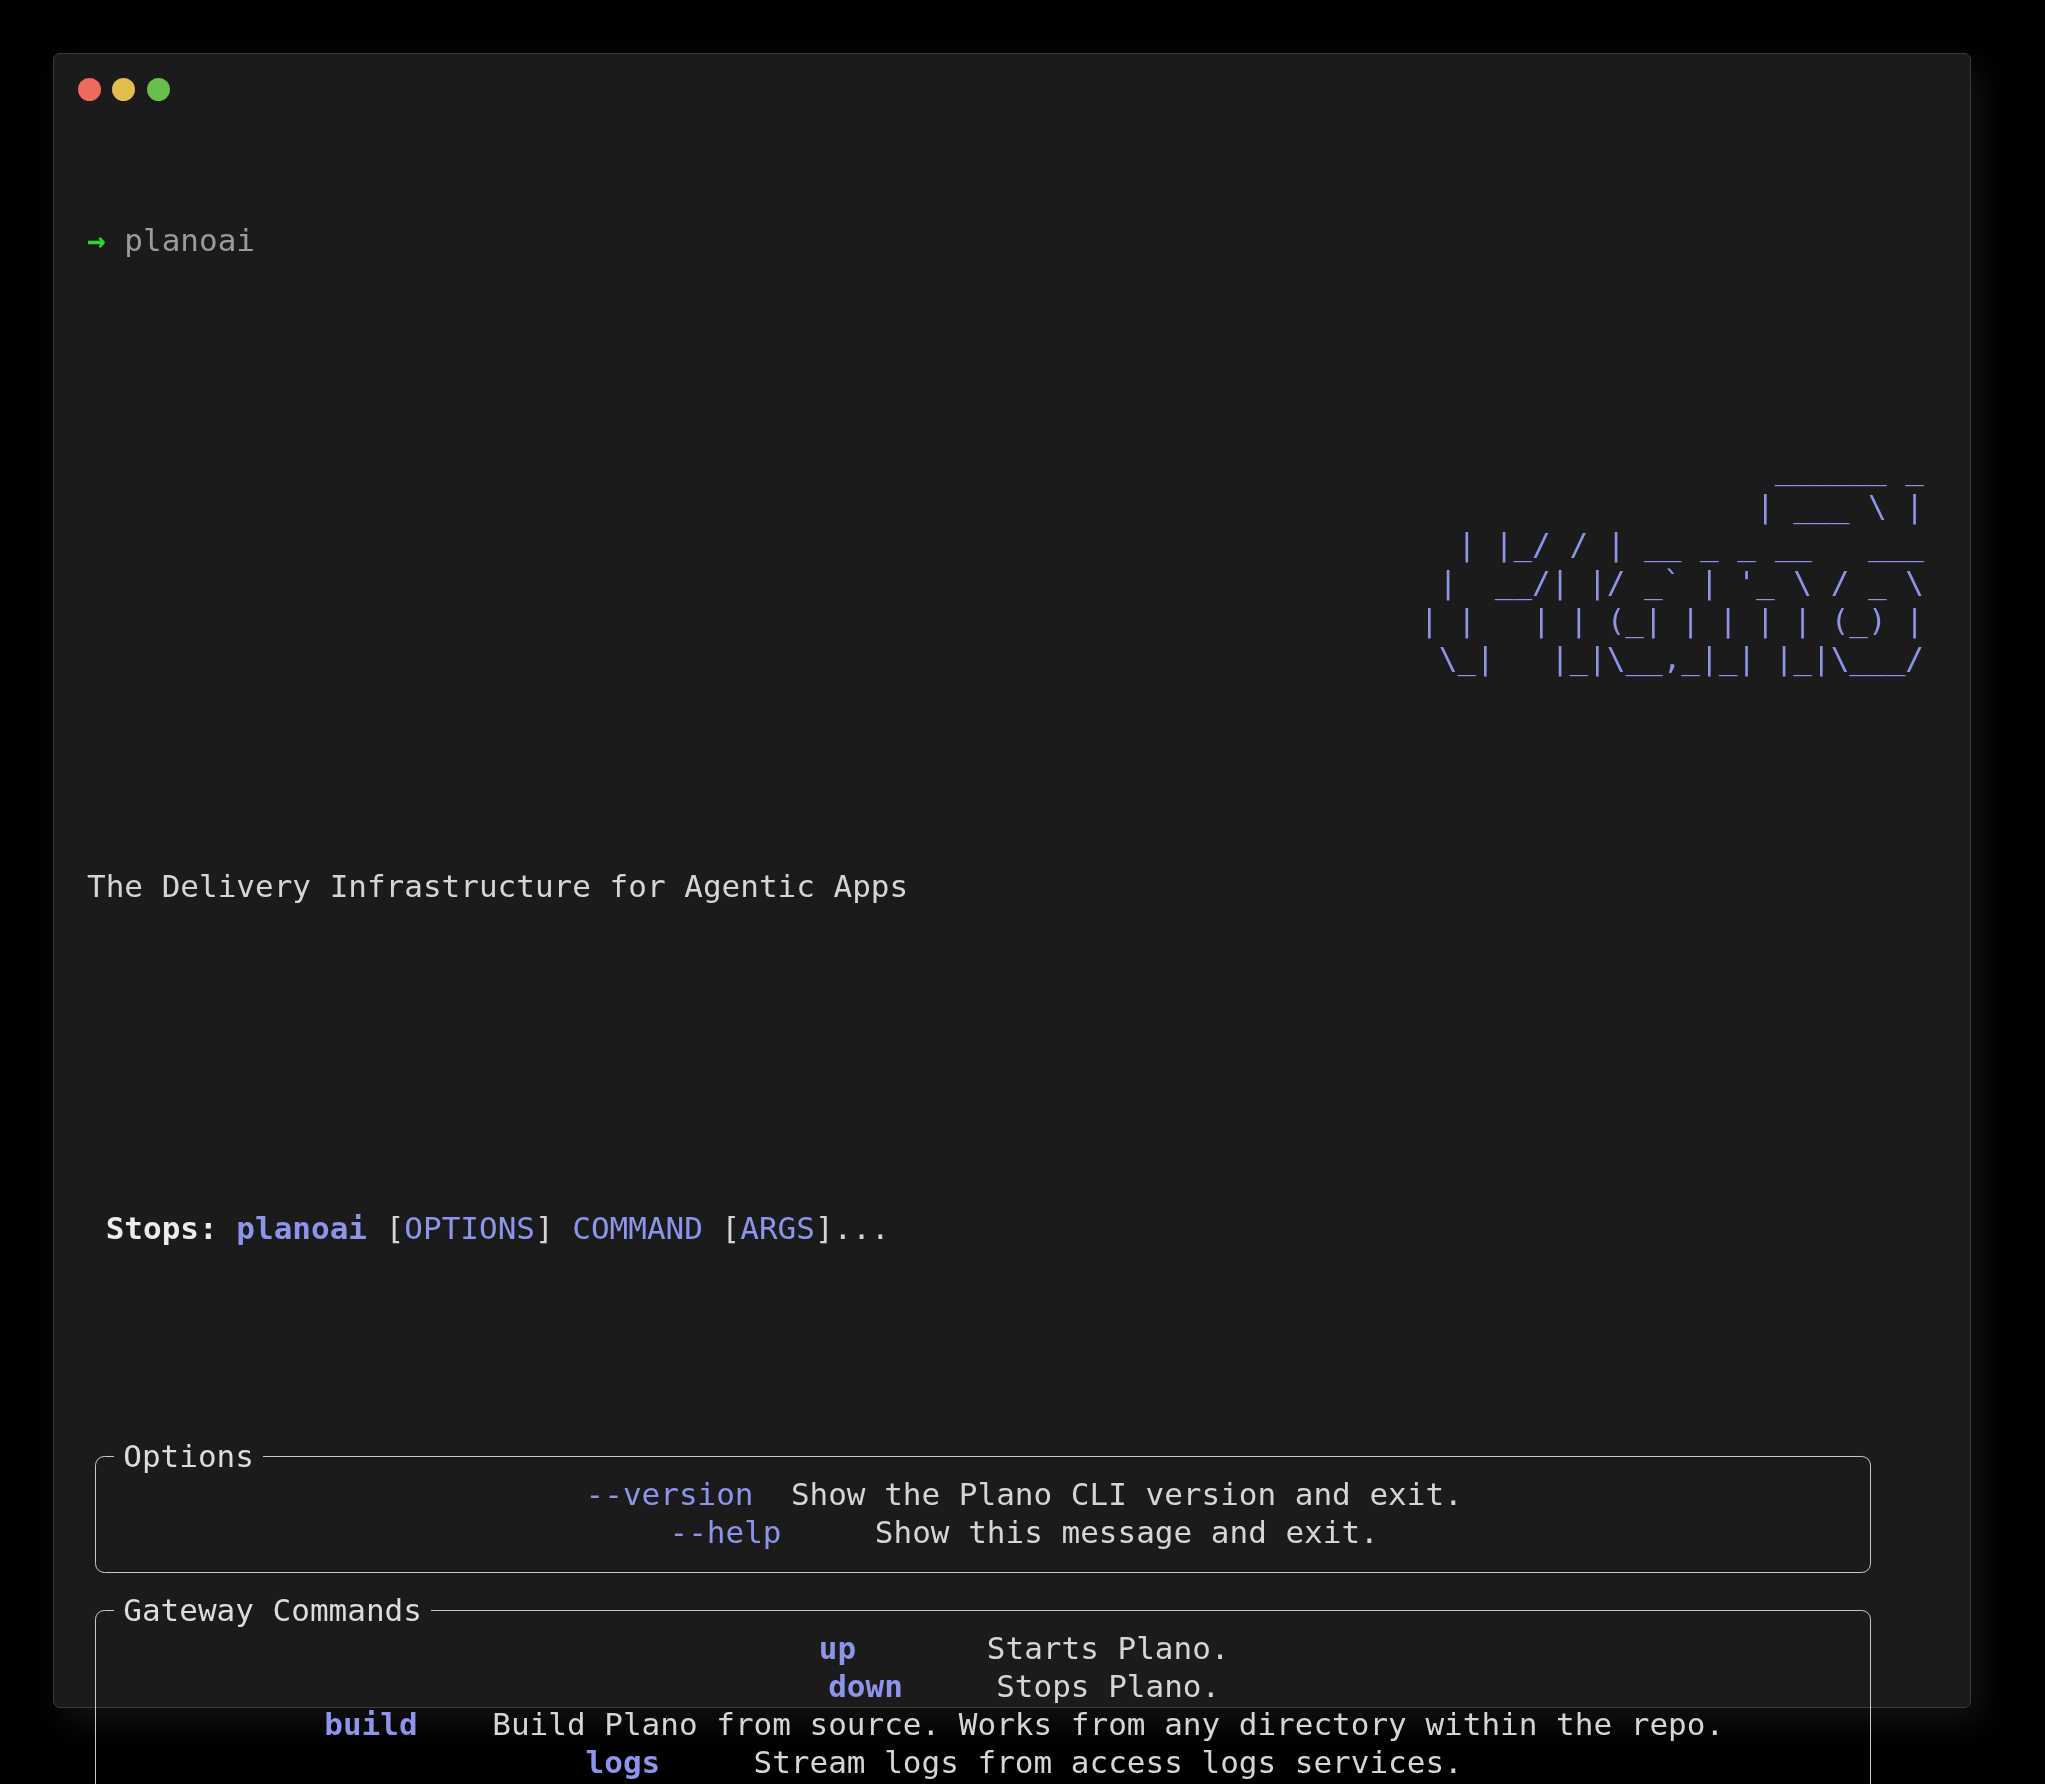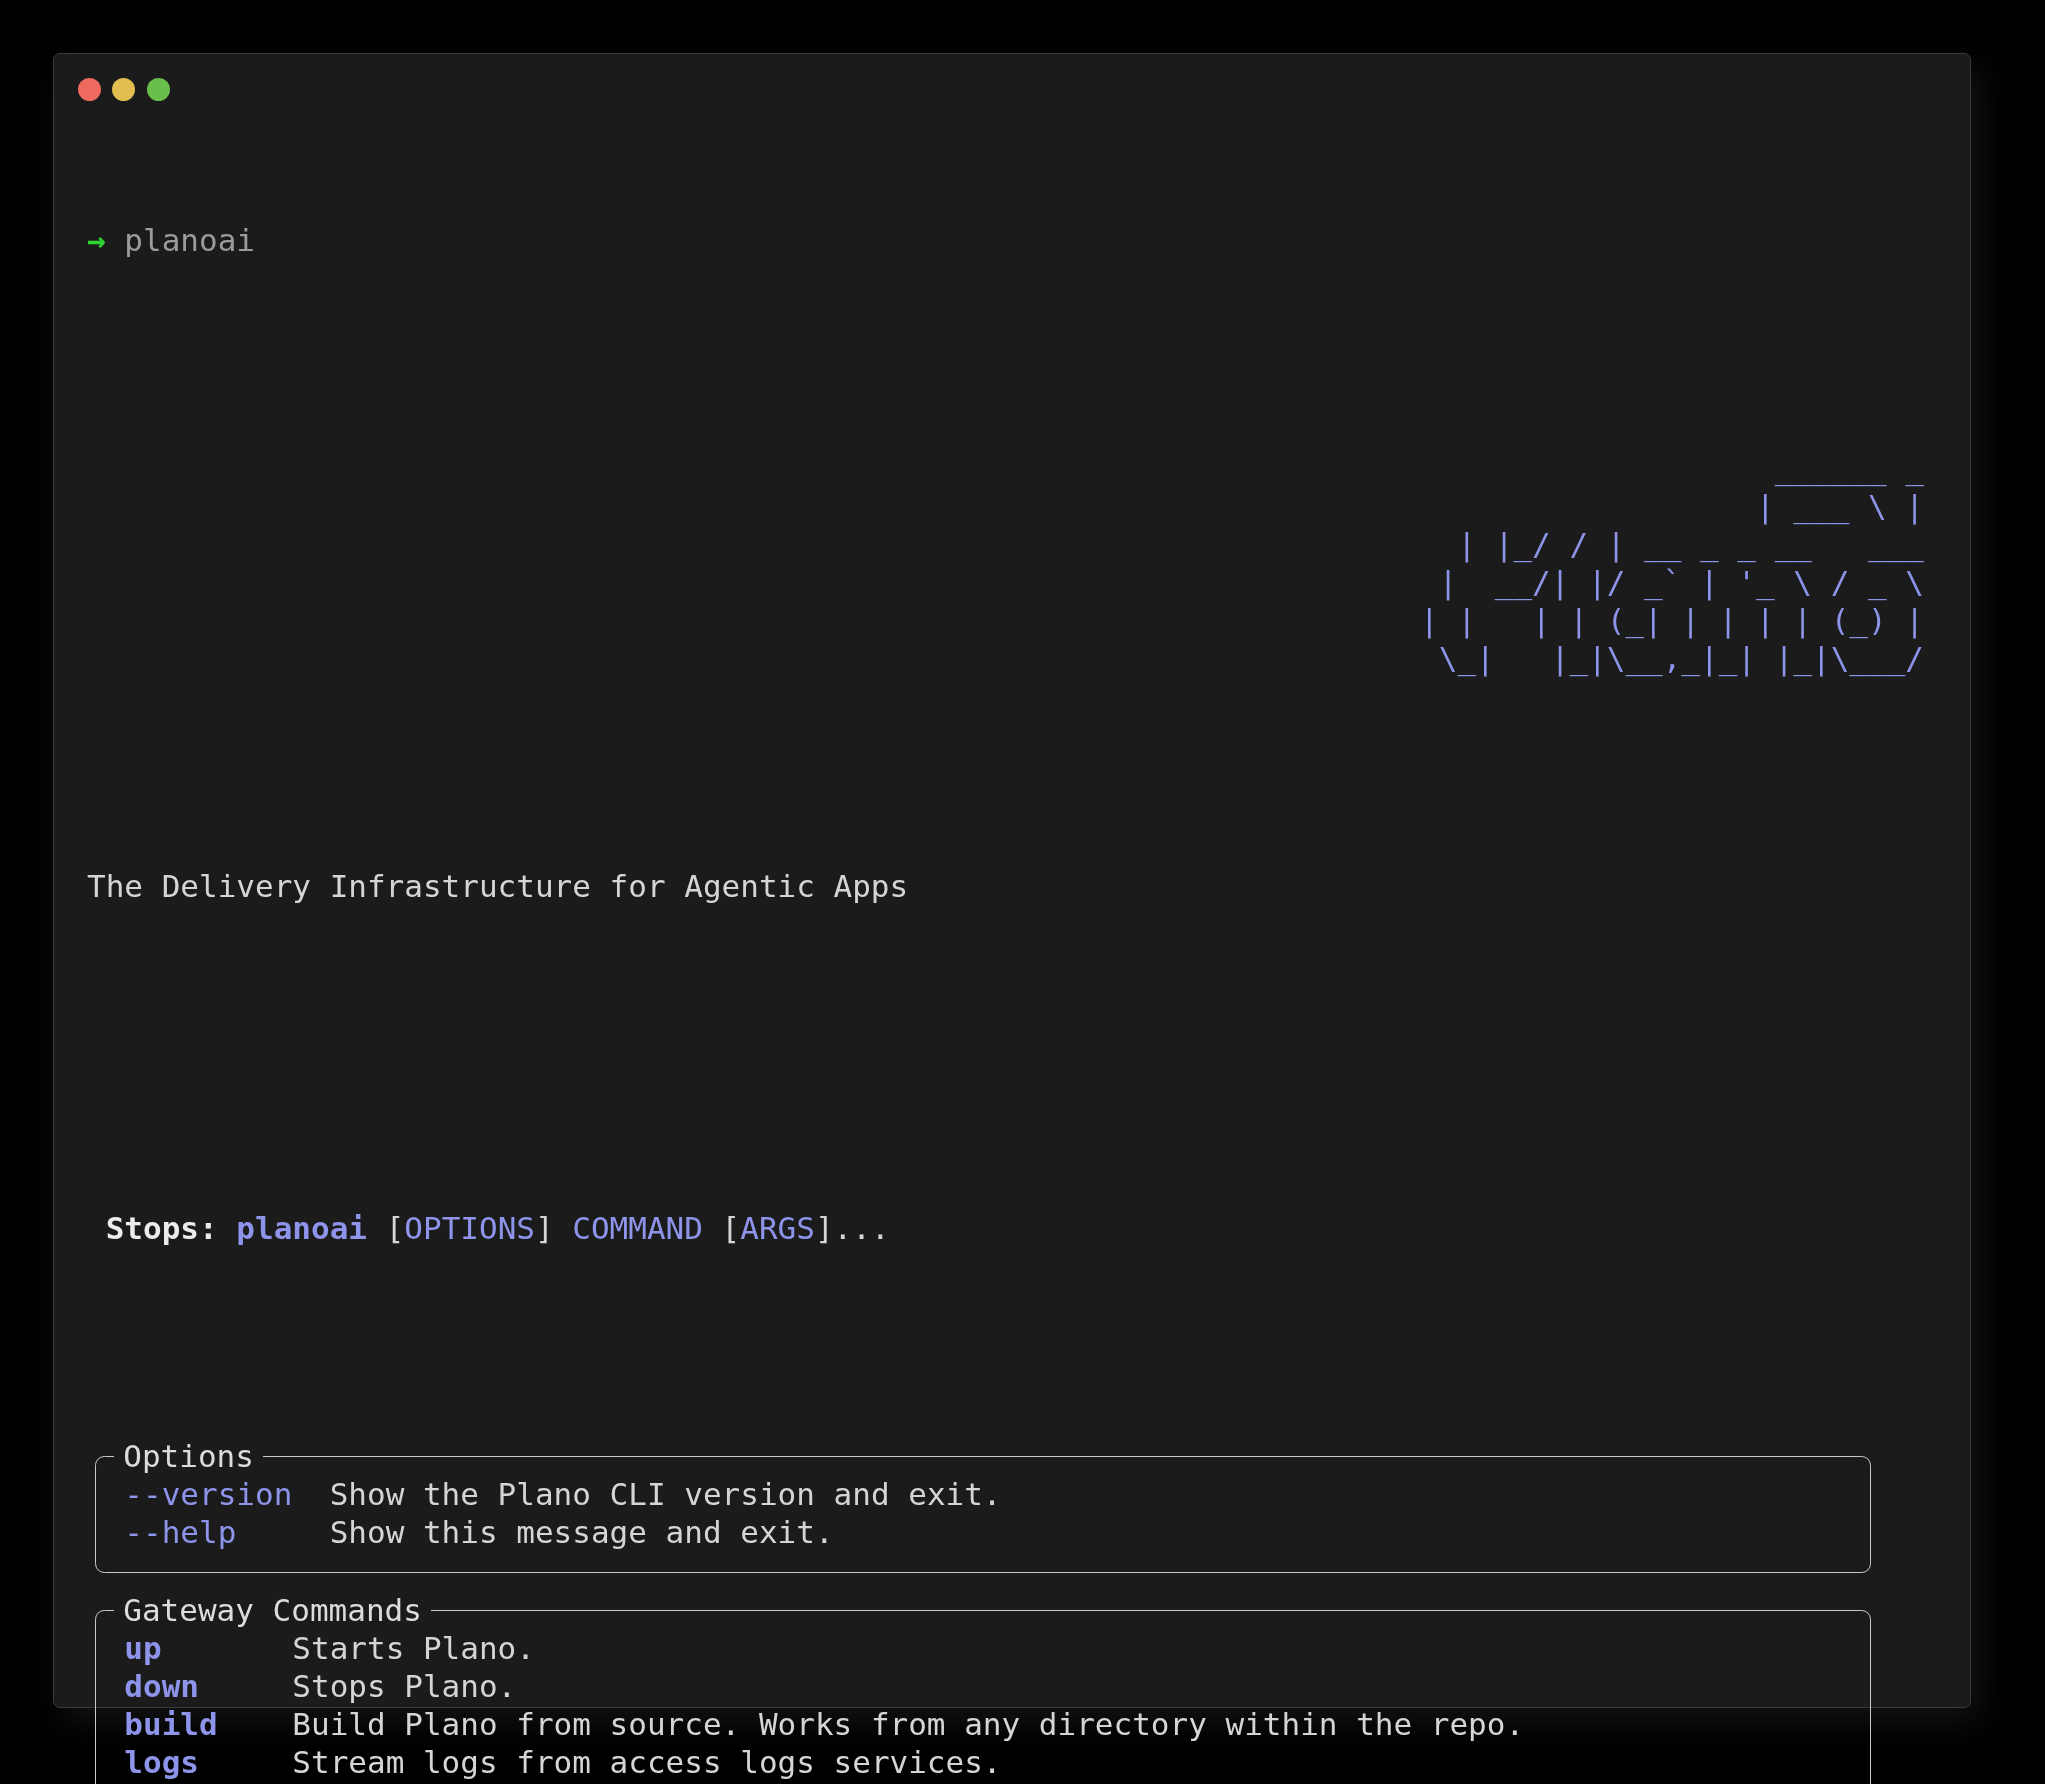--- a/index.html
+++ b/index.html
@@ -20,21 +20,21 @@
   .green{color:#2ed331;}
   .bright{color:#ececec;}
   .art{margin:0;font-size:31px;line-height:38px;color:#8d94e9;white-space:pre;
        font-family:"DejaVu Sans Mono","Liberation Mono",monospace;text-align:right;}
   
   .panel{position:relative;width:1837px;}
   .panel-box{position:absolute;left:8px;top:18.5px;bottom:18.5px;width:1776px;
              border:1.3px solid #c9c9c9;border-radius:9.3px;box-sizing:border-box;}
   .ptitle{position:absolute;left:0;top:0;height:38px;line-height:38px;z-index:2;}
   .ptitle span{margin-left:27px;padding:0 9.3px;background:#1b1b1c;color:#dcdcdc;}
-  .pcontent{position:absolute;left:0;top:38px;right:0;z-index:1;}
+  .pcontent{position:absolute;left:0;top:38px;right:0;z-index:1;text-align:center;}
 </style>
 </head>
 <body>
 
 <div class="stage">
   <div class="window">
 
     <div class="lights">
       <div class="light" id="light-0" style="background: rgb(238, 106, 94);"></div>
       <div class="light" id="light-1" style="background: rgb(226, 189, 80);"></div>

